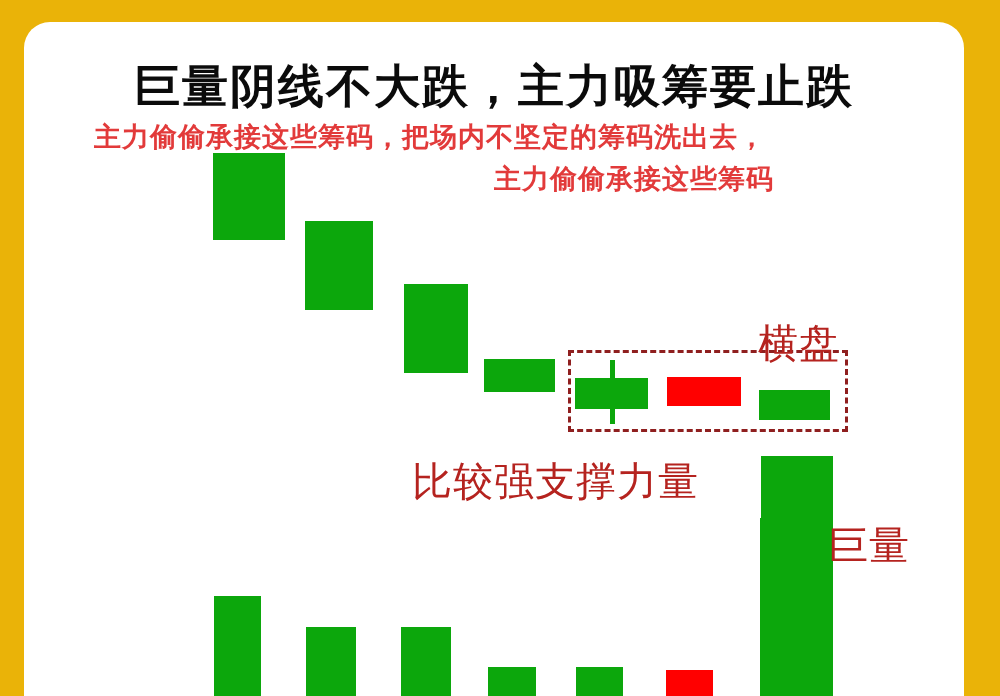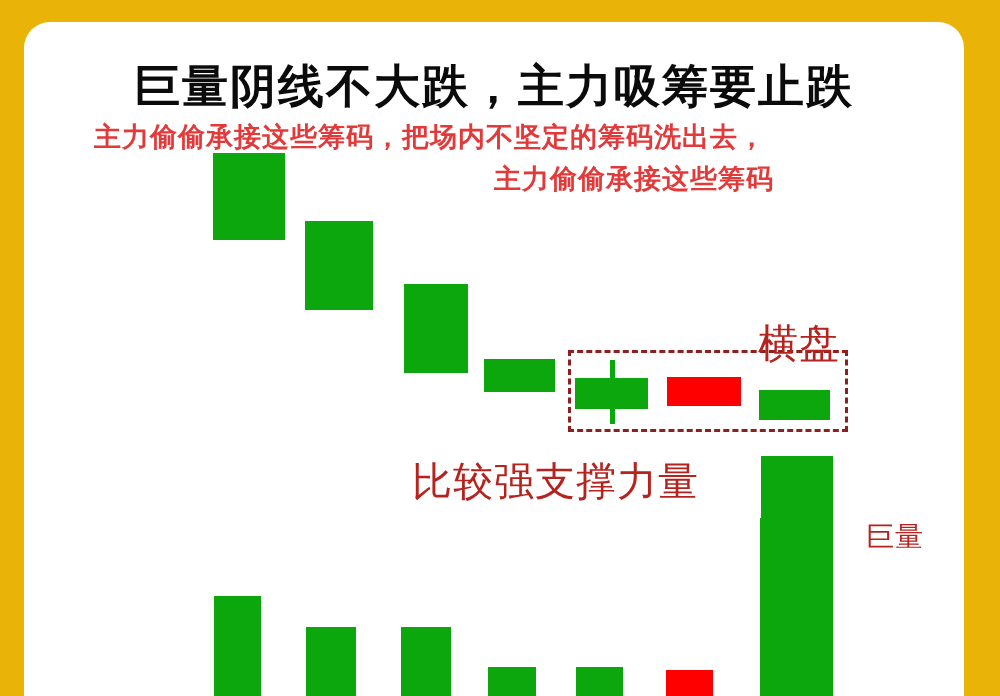--- a/index.html
+++ b/index.html
@@ -52,21 +52,21 @@
   
   .anno{
     position:absolute;
     color:#b5231f;
     font-weight:normal;
     white-space:nowrap;
     letter-spacing:1px;
   }
   #anno-hengpan{left:734px;top:294px;font-size:40px;}
   #anno-support{left:388px;top:432px;font-size:40px;}
-  #anno-juliang{left:842px;top:496px;font-size:28px;}
+  #anno-juliang{left:804px;top:496px;font-size:40px;}
 
   
   #chart{
     position:absolute;
     left:0;top:0;
     width:940px;height:700px;
   }
   .candle-body{
     position:absolute;
     background:#0ca70c;

